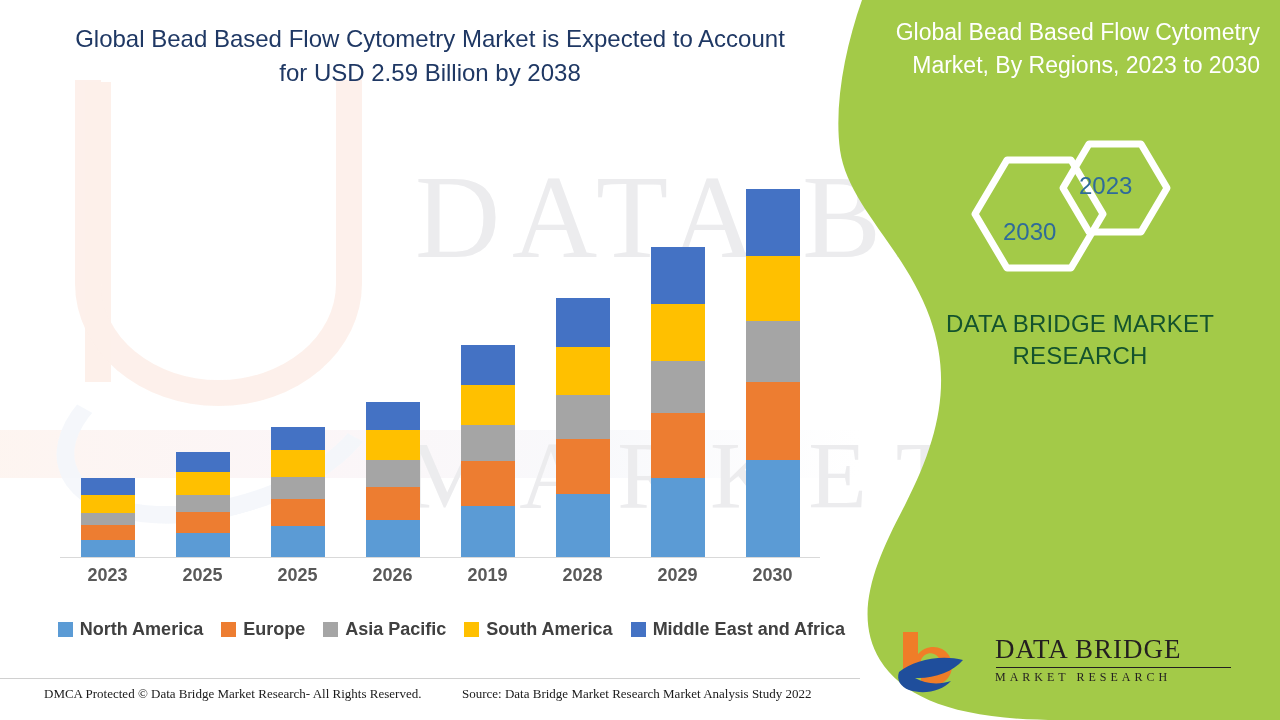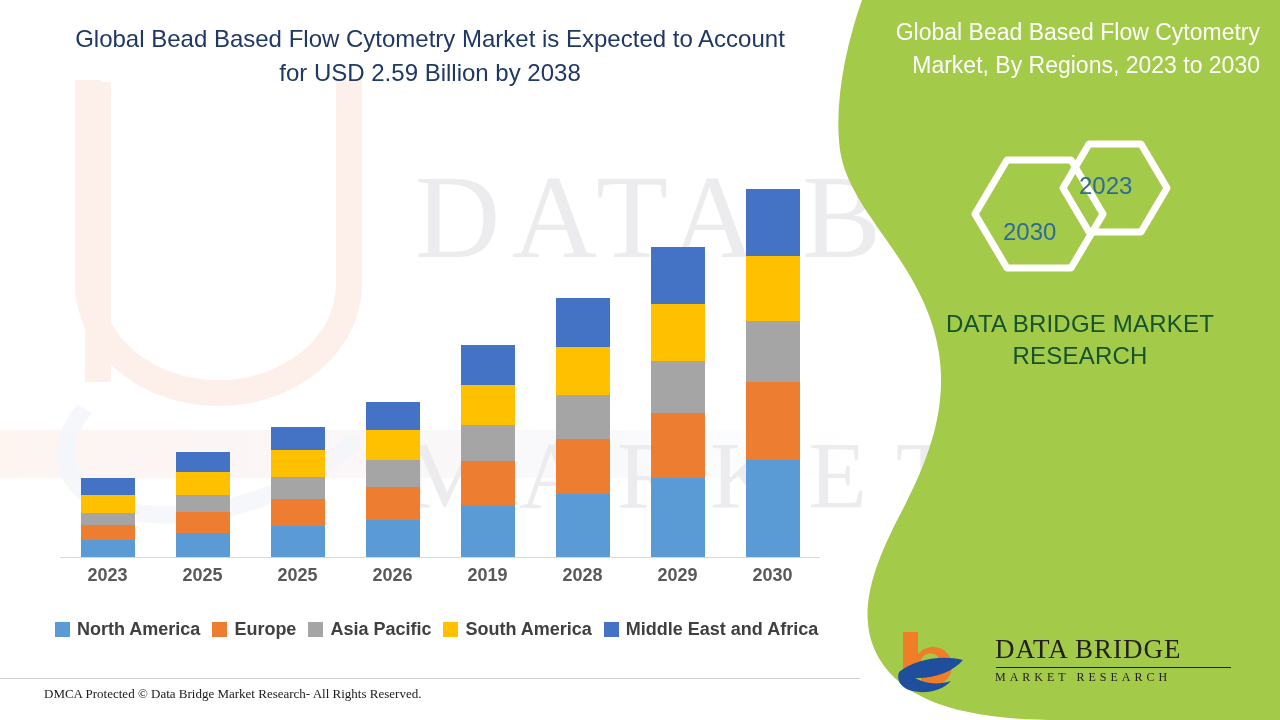--- a/index.html
+++ b/index.html
@@ -81,21 +81,21 @@
   }
   .xlabel{
     width:95px;text-align:center;
     font-size:18px;font-weight:bold;color:#595959;
     font-family:"Liberation Sans", sans-serif;
   }
 
   
   .legend{
     position:absolute;left:55px;top:616px;width:790px;height:26px;
-    display:flex;align-items:center;justify-content:flex-start;gap:12px;z-index:2;
+    display:flex;align-items:center;justify-content:flex-end;gap:18px;z-index:2;
   }
   .legend-item{display:flex;align-items:center;gap:7px;}
   .swatch{width:15px;height:15px;display:inline-block;flex:0 0 auto;}
   .legend-label{
     font-size:18px;font-weight:bold;color:#404040;
     font-family:"Liberation Sans", sans-serif;white-space:nowrap;
   }
 
   
   .footer-sep{position:absolute;left:0;top:678px;width:860px;height:1px;background:#d0d0d0;z-index:2;}
@@ -283,20 +283,21 @@
         </div>
         <div class="legend-item">
           <span class="swatch" style="background: rgb(68, 114, 196);"></span>
           <span class="legend-label">Middle East and Africa</span>
         </div>
       </div>
 
     <div class="footer-sep"></div>
     <div class="footer">
       <span class="footer-left">DMCA Protected © Data Bridge Market Research- All Rights Reserved.</span>
+      <span class="footer-right">Source: Data Bridge Market Research Market Analysis Study 2022</span>
     </div>
   </div>
 
   <div class="right">
 
     <div class="right-title">Global Bead Based Flow Cytometry Market, By Regions, 2023 to 2030</div>
 
     <div class="hexwrap">
       <svg width="260" height="170" viewBox="0 0 260 170" xmlns="http://www.w3.org/2000/svg" aria-hidden="true">
         <polygon points="20,84 52,30 116,30 148,84 116,138 52,138" fill="none" stroke="#ffffff" stroke-width="7" stroke-linejoin="round"></polygon>

